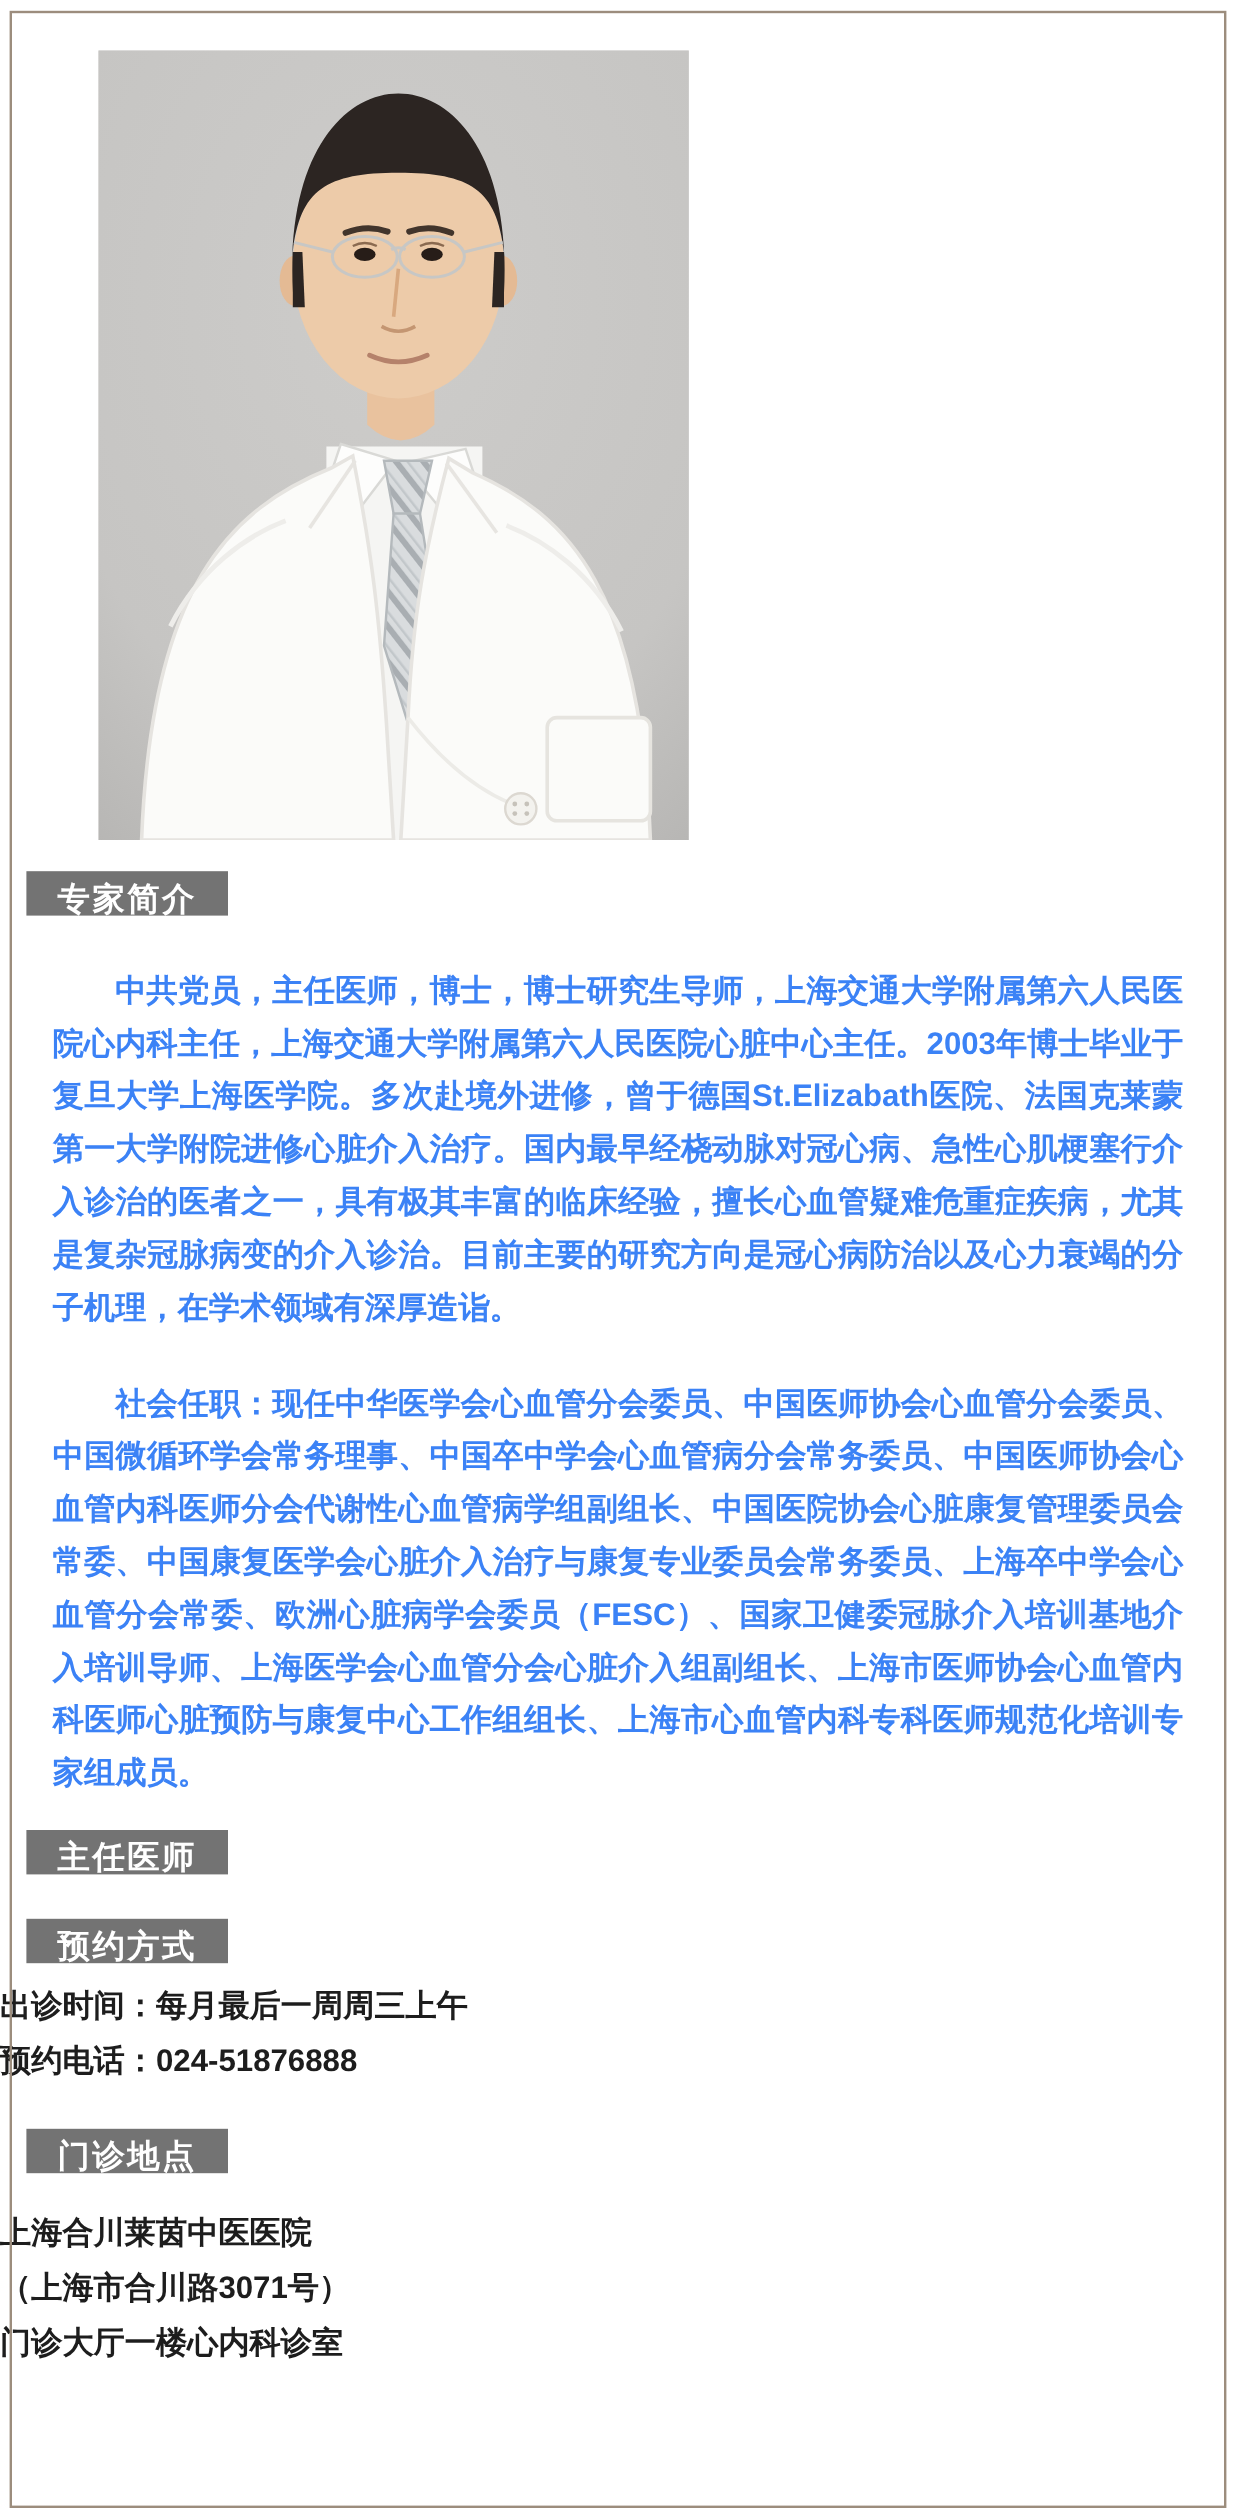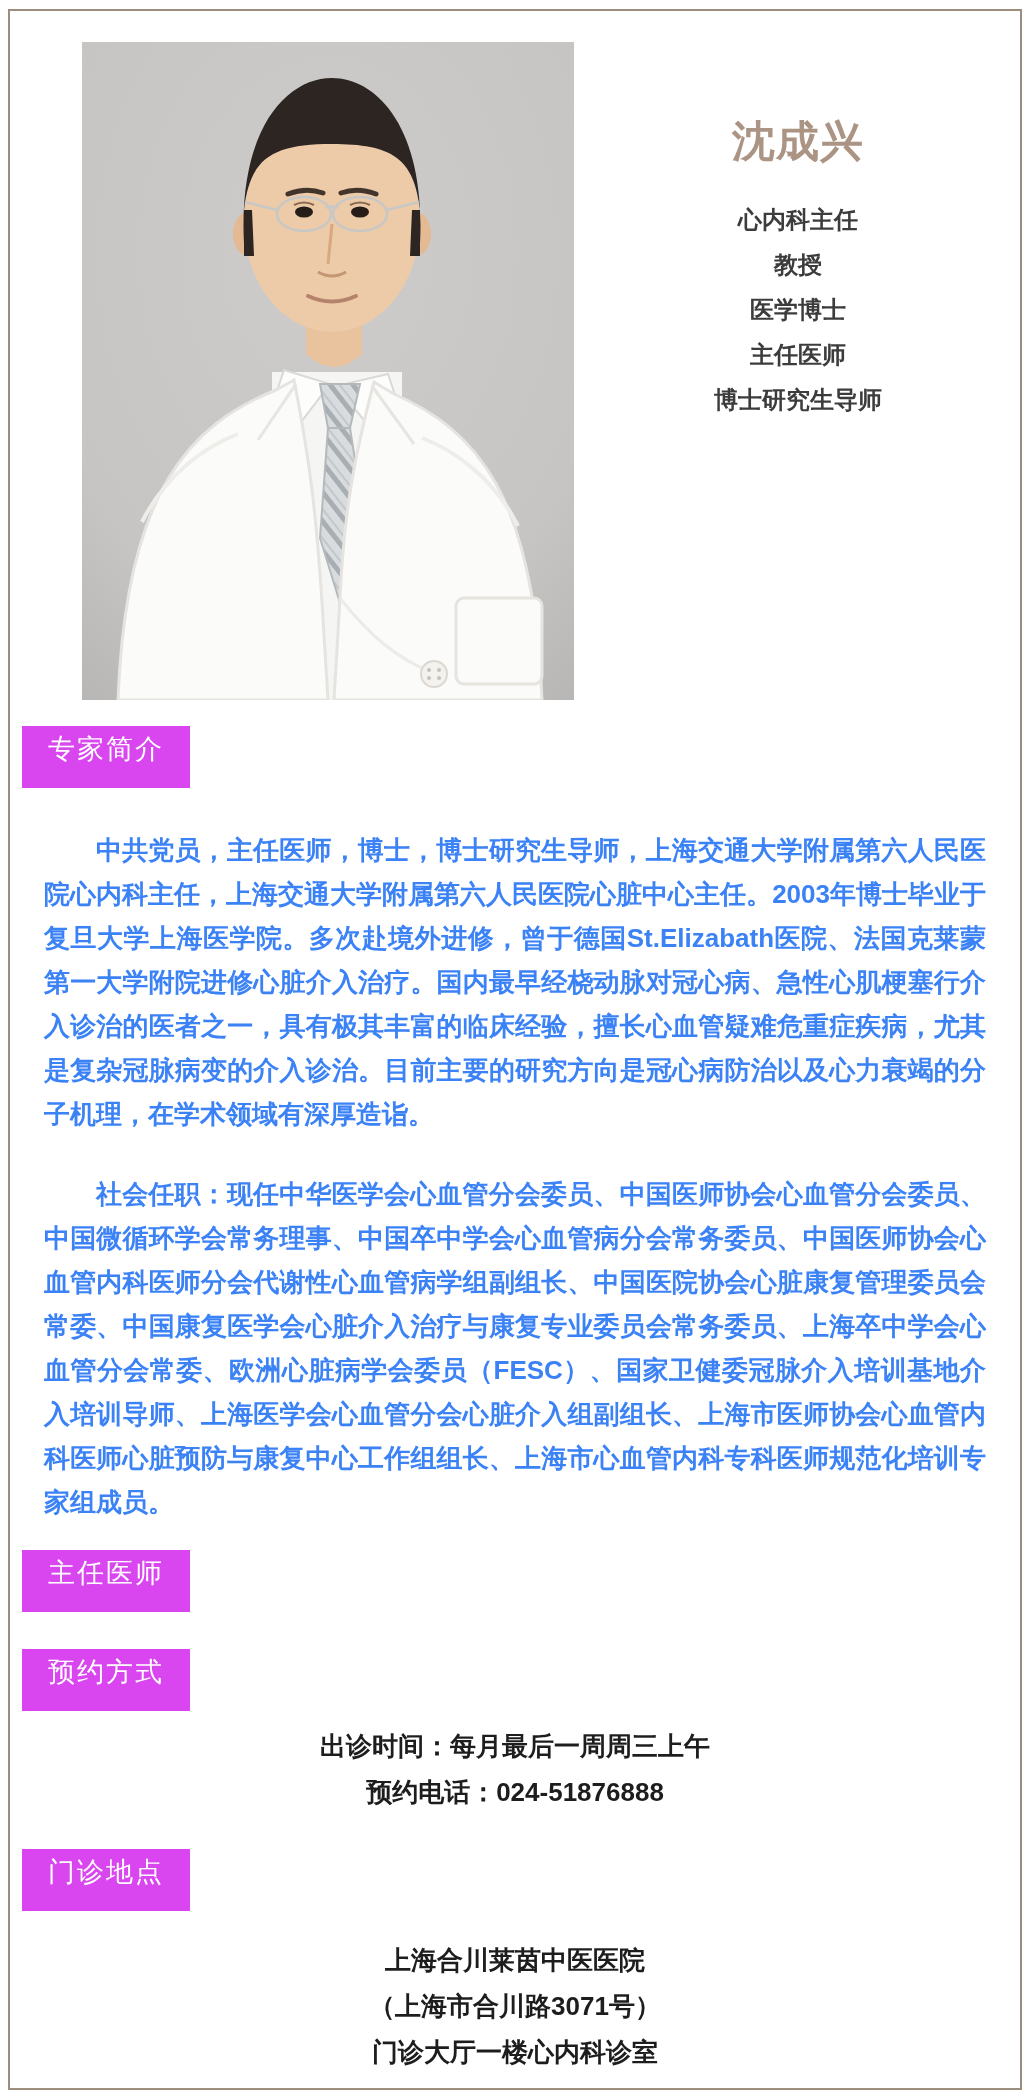--- a/index.html
+++ b/index.html
@@ -28,34 +28,34 @@
     color:#ab9483;letter-spacing:1px;
   }
   .title-list{margin-top:34px;display:flex;flex-direction:column;align-items:center;}
   .doctor-title{
     font-size:24px;line-height:45px;font-weight:bold;color:#3c3c3c;
   }
   
   .content{position:relative;padding-top:726px;}
   .badge-row{line-height:0;}
   .badge{
-    display:inline-block;margin-left:22px;height:62px;line-height:46px;
-    padding:0 26px;background:#d946ef;color:#ffffff;font-size:27px;
-    font-weight:normal;letter-spacing:2px;
+    display:inline-block;margin-left:22px;height:37px;line-height:46px;
+    padding:0 26px;background:#737373;color:#ffffff;font-size:27px;
+    font-weight:bold;letter-spacing:2px;
   }
   .para{
     margin:40px 44px 0;font-size:26px;line-height:44px;min-height:88px;
     text-align:justify;text-indent:2em;font-weight:bold;color:#3b82f6;
   }
   .para.p2{margin-top:36px;min-height:308px;}
   .para.p1{min-height:308px;}
   .badge-row.b2{margin-top:26px;}
   .para.p3{margin-top:41px;}
   .badge-row.b3{margin-top:37px;}
-  .center-lines{margin-top:12px;text-align:center;}
+  .center-lines{margin-top:12px;text-align:left;}
   .center-lines .cline{
     font-size:26px;line-height:46px;font-weight:bold;color:#1d1d1d;
   }
   .badge-row.b4{margin-top:34px;}
   .center-lines.loc{margin-top:26px;}
 </style>
 </head>
 <body>
 
 <div class="page">
@@ -132,30 +132,20 @@
             <ellipse cx="278" cy="170" rx="9" ry="5.5" fill="#271d18"></ellipse>
             <path d="M212,163 Q222,158 232,163" stroke="#8a6a50" stroke-width="2" fill="none"></path>
             <path d="M268,163 Q278,158 288,163" stroke="#8a6a50" stroke-width="2" fill="none"></path>
             <path d="M250,182 L246,222" stroke="#d8a87f" stroke-width="3" fill="none"></path>
             <path d="M236,230 Q250,238 264,230" stroke="#c49672" stroke-width="3" fill="none"></path>
             <path d="M226,254 Q250,265 274,254" stroke="#b5826b" stroke-width="4" stroke-linecap="round" fill="none"></path>
           </g>
         </g>
       </svg>
     </div>
-    <div class="hero-right">
-      <div class="doctor-name">沈成兴</div>
-      <div class="title-list">
-        <div class="doctor-title">心内科主任</div>
-        <div class="doctor-title">教授</div>
-        <div class="doctor-title">医学博士</div>
-        <div class="doctor-title">主任医师</div>
-        <div class="doctor-title">博士研究生导师</div>
-      </div>
-    </div>
   </div>
 
   <div class="content">
 
     <div class="badge-row b1">
       <span class="badge">专家简介</span>
     </div>
     <p class="para p1">中共党员，主任医师，博士，博士研究生导师，上海交通大学附属第六人民医院心内科主任，上海交通大学附属第六人民医院心脏中心主任。2003年博士毕业于复旦大学上海医学院。多次赴境外进修，曾于德国St.Elizabath医院、法国克莱蒙第一大学附院进修心脏介入治疗。国内最早经桡动脉对冠心病、急性心肌梗塞行介入诊治的医者之一，具有极其丰富的临床经验，擅长心血管疑难危重症疾病，尤其是复杂冠脉病变的介入诊治。目前主要的研究方向是冠心病防治以及心力衰竭的分子机理，在学术领域有深厚造诣。</p>
     <p class="para p2">社会任职：现任中华医学会心血管分会委员、中国医师协会心血管分会委员、中国微循环学会常务理事、中国卒中学会心血管病分会常务委员、中国医师协会心血管内科医师分会代谢性心血管病学组副组长、中国医院协会心脏康复管理委员会常委、中国康复医学会心脏介入治疗与康复专业委员会常务委员、上海卒中学会心血管分会常委、欧洲心脏病学会委员（FESC）、国家卫健委冠脉介入培训基地介入培训导师、上海医学会心血管分会心脏介入组副组长、上海市医师协会心血管内科医师心脏预防与康复中心工作组组长、上海市心血管内科专科医师规范化培训专家组成员。</p>
 

